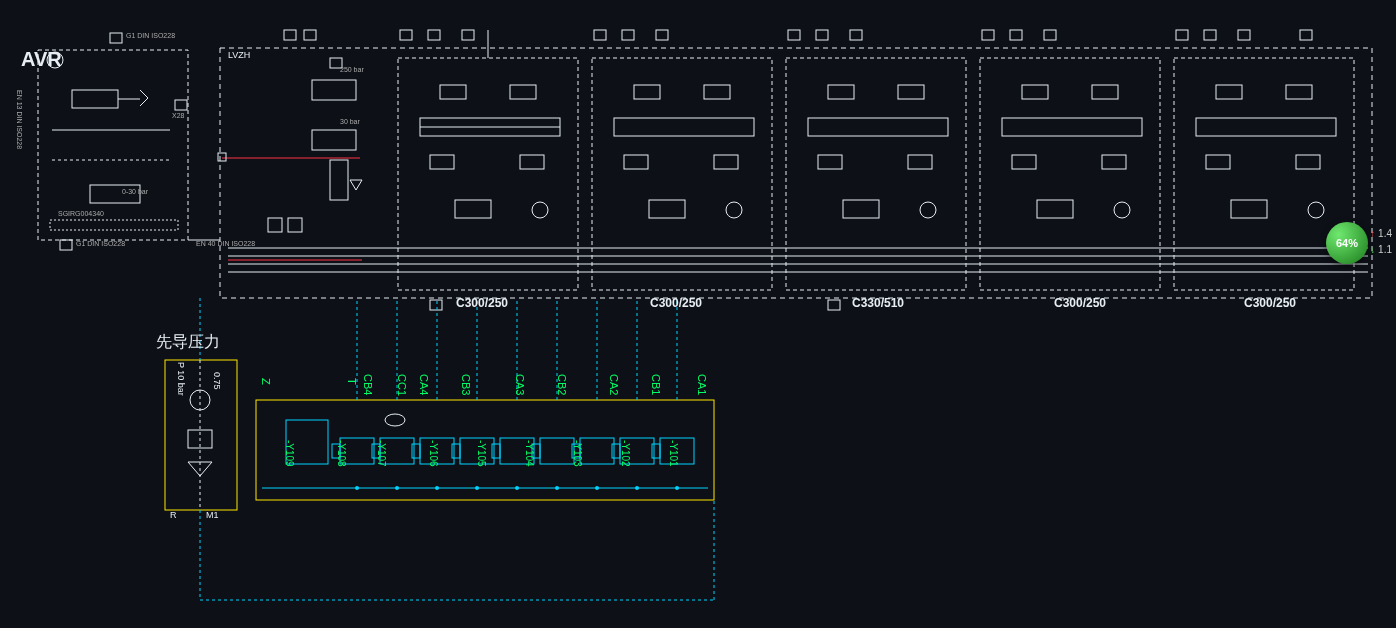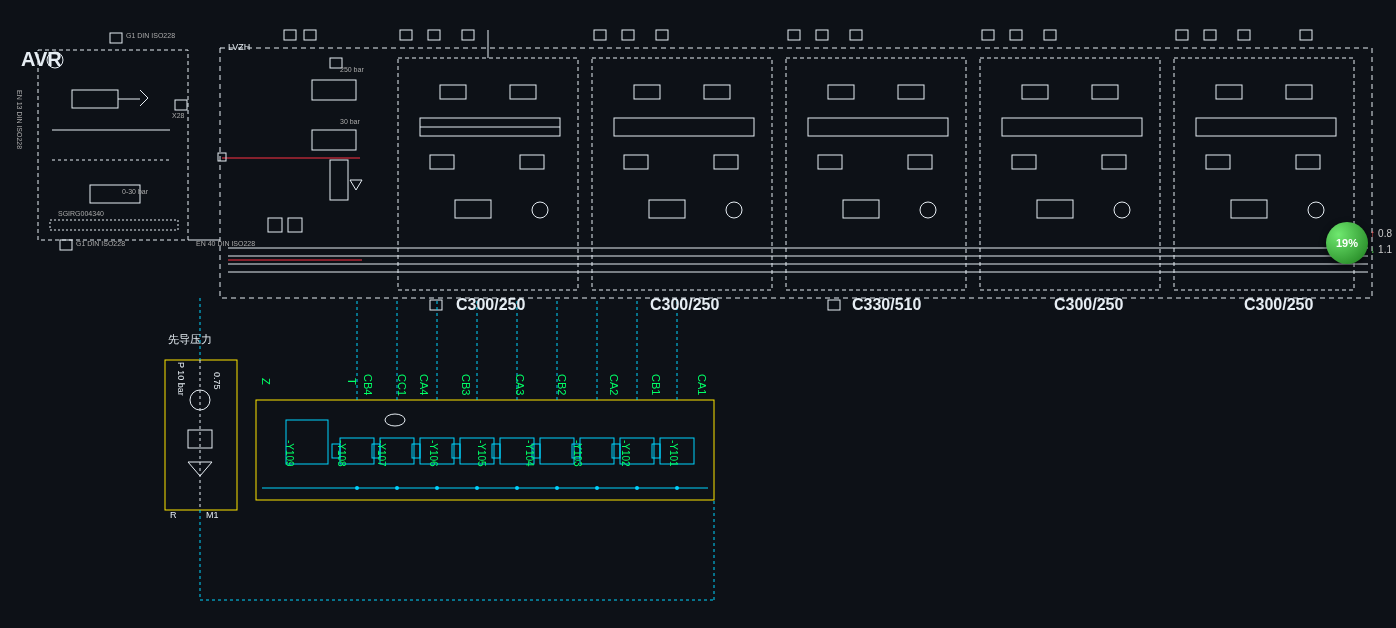--- a/index.html
+++ b/index.html
@@ -4,21 +4,21 @@
 <style>
   html,body{margin:0;padding:0;width:1396px;height:628px;background:#0d1117;overflow:hidden;font-family:Arial,sans-serif;color:#e6edf3}
   .canvas{position:relative;width:100%;height:100%}
   .wht{stroke:#e6edf3;fill:none}
   .cyan{stroke:#00d4ff;fill:none}
   .grn{color:#00ff66}
   .red{stroke:#ff3344;fill:none}
   .yel{stroke:#ffe600;fill:none}
   .txt{position:absolute;font-size:11px;white-space:nowrap}
   .txt-lg{font-size:20px;font-weight:bold;color:#e6edf3}
-  .txt-md{font-size:16px;font-weight:bold;color:#e6edf3}
+  .txt-md{font-size:12px;font-weight:bold;color:#e6edf3}
   .txt-sm{font-size:9px;color:#e6edf3}
   .txt-tiny{font-size:7px;color:#aaa}
   .vert{writing-mode:vertical-rl;text-orientation:mixed}
   .badge{position:absolute;width:42px;height:42px;border-radius:50%;background:radial-gradient(circle at 30% 30%,#6fe86f,#1a7a1a);display:flex;align-items:center;justify-content:center;font-size:11px;font-weight:bold;color:#fff;box-shadow:0 2px 6px rgba(0,0,0,.6)}
   .stat{position:absolute;font-size:10px;color:#ccc}
 </style>
 </head>
 <body>
 <div class="canvas">
 
@@ -197,32 +197,32 @@
 </svg>
 
 <div class="txt txt-lg" style="left:21px;top:48px">AVR</div>
 <div class="txt txt-tiny" style="left:126px;top:32px">G1 DIN ISO228</div>
 <div class="txt txt-tiny" style="left:76px;top:240px">G1 DIN ISO228</div>
 <div class="txt txt-tiny vert" style="left:16px;top:90px">EN 13 DIN ISO228</div>
 <div class="txt txt-tiny" style="left:58px;top:210px">SGIRG004340</div>
 <div class="txt txt-tiny" style="left:122px;top:188px">0-30 bar</div>
 <div class="txt txt-tiny" style="left:172px;top:112px">X28</div>
 
-<div class="txt txt-sm" style="left:228px;top:42px">LVZH</div>
+<div class="txt txt-sm" style="left:228px;top:50px">LVZH</div>
 <div class="txt txt-tiny" style="left:196px;top:240px">EN 40 DIN ISO228</div>
 <div class="txt txt-tiny" style="left:340px;top:66px">250 bar</div>
 <div class="txt txt-tiny" style="left:340px;top:118px">30 bar</div>
 
 <div class="txt txt-md" style="left:456px;top:296px">C300/250</div>
 <div class="txt txt-md" style="left:650px;top:296px">C300/250</div>
 <div class="txt txt-md" style="left:852px;top:296px;font-weight:900">C330/510</div>
 <div class="txt txt-md" style="left:1054px;top:296px">C300/250</div>
 <div class="txt txt-md" style="left:1244px;top:296px">C300/250</div>
 
-<div class="txt" style="left:168px;top:332px;font-size:11px">先导压力</div>
+<div class="txt" style="left:156px;top:332px;font-size:16px">先导压力</div>
 <div class="txt txt-sm grn vert" style="left:176px;top:362px">P 10 bar</div>
 <div class="txt txt-sm grn vert" style="left:212px;top:372px">0.75</div>
 <div class="txt txt-sm grn" style="left:170px;top:510px">R</div>
 <div class="txt txt-sm grn" style="left:206px;top:510px">M1</div>
 
 <div class="txt grn vert" style="left:260px;top:378px;font-size:11px">Z</div>
 <div class="txt grn vert" style="left:346px;top:378px;font-size:11px">T</div>
 <div class="txt grn vert" style="left:362px;top:374px;font-size:11px">CB4</div>
 <div class="txt grn vert" style="left:396px;top:374px;font-size:11px">CC1</div>
 <div class="txt grn vert" style="left:418px;top:374px;font-size:11px">CA4</div>
@@ -237,18 +237,18 @@
 <div class="txt grn vert" style="left:336px;top:440px;font-size:10px">-Y108</div>
 <div class="txt grn vert" style="left:376px;top:440px;font-size:10px">-Y107</div>
 <div class="txt grn vert" style="left:428px;top:440px;font-size:10px">-Y106</div>
 <div class="txt grn vert" style="left:476px;top:440px;font-size:10px">-Y105</div>
 <div class="txt grn vert" style="left:524px;top:440px;font-size:10px">-Y104</div>
 <div class="txt grn vert" style="left:572px;top:440px;font-size:10px">-Y103</div>
 <div class="txt grn vert" style="left:620px;top:440px;font-size:10px">-Y102</div>
 <div class="txt grn vert" style="left:668px;top:440px;font-size:10px">-Y101</div>
 
 <div class="badge" style="right:28px;top:222px">
-  <span>19%</span>
+  <span>64%</span>
 </div>
-<div class="stat" style="right:4px;top:228px"><span style="color:#ff5555">↑</span> <span>0.8</span></div>
+<div class="stat" style="right:4px;top:228px"><span style="color:#ff5555">↑</span> <span>1.4</span></div>
 <div class="stat" style="right:4px;top:244px"><span style="color:#55cc55">↓</span> <span>1.1</span></div>
 
 </div>
 
 </body></html>

